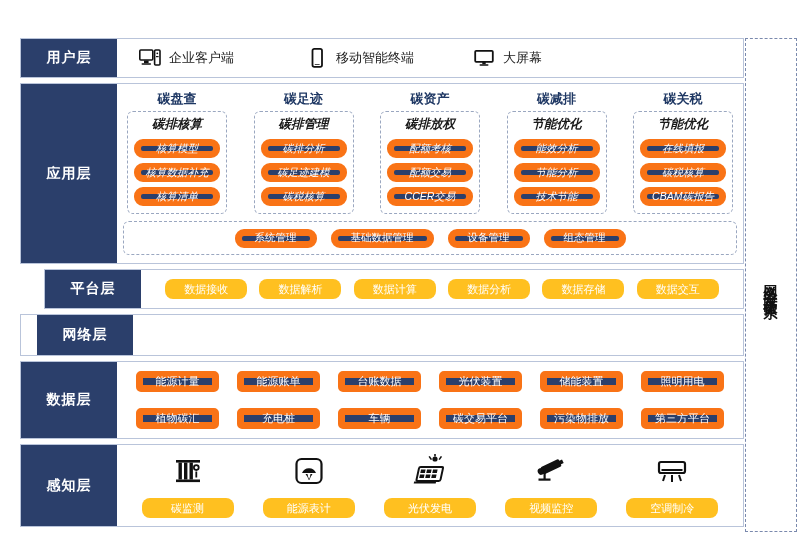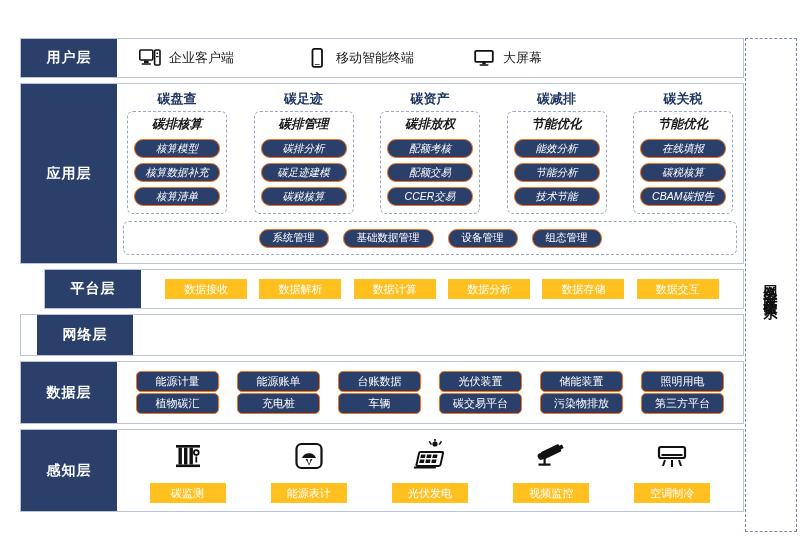--- a/index.html
+++ b/index.html
@@ -88,66 +88,66 @@
     background: #fff;
     font-style: italic;
   }
   .group-sub {
     font-size: 12.5px; font-weight: bold; color: #1a1a1a;
     margin-bottom: 1px; white-space: nowrap;
   }
   .pill-navy {
     display: flex; align-items: center; justify-content: center;
     width: 100%; height: 19px;
-    background: #2B3F6B; border: 1px solid #f97316; border-radius: 9px;
+    background: #2B3F6B; border: 7px solid #f97316; border-radius: 9px;
     color: #ffffff; font-size: 10.5px; white-space: nowrap;
   }
 
   .mgmt-box {
     margin-top: 7px;
     border: 1px dashed #9AA7C0; border-radius: 6px;
     height: 34px;
     display: flex; align-items: center; justify-content: center; gap: 14px;
   }
   .pill-navy.mgmt { width: auto; padding: 0 13px; height: 19px; }
 
   
   .layer-plat { height: 40px; margin-left: 24px; }
   .plat-row {
     display: flex; align-items: center; justify-content: space-around;
     width: 100%; padding: 0 10px;
   }
   .pill-yellow {
     display: flex; align-items: center; justify-content: center;
     width: 82px; height: 20px;
-    background: #FFC020; border-radius: 0;
+    background: #FFC020; border-radius: 8px;
     color: #ffffff; font-size: 11px; white-space: nowrap;
   }
 
   
   .layer-net { height: 42px; padding-left: 16px; }
   .net-text {
     width: 100%; text-align: center;
     font-size: 15px; color: #333333;
   }
 
   
   .layer-data .layer-body {
-    flex-direction: column; justify-content: center; gap: 1px;
+    flex-direction: column; justify-content: center; gap: 16px;
     padding: 9px 10px;
   }
   .data-row { display: flex; justify-content: space-around; width: 100%; }
   .pill-navy.data { width: 83px; height: 21px; border-radius: 5px; font-size: 11px; }
 
   
   .layer-sense .layer-body { padding: 6px 10px 8px 10px; }
   .sense-row { display: flex; justify-content: space-around; width: 100%; align-items: flex-end; }
   .sense-item { display: flex; flex-direction: column; align-items: center; gap: 7px; width: 86px; }
   .sense-icon { height: 40px; display: flex; align-items: center; justify-content: center; }
-  .pill-yellow.sense { width: 76px; height: 20px; }
+  .pill-yellow.sense { width: 92px; height: 20px; }
 
   
   .security {
     position: absolute; left: 745px; top: 38px;
     width: 52px; height: 494px;
     border: 1px dashed #7A89AD;
     display: flex; align-items: center; justify-content: center;
     background: #ffffff;
   }
   .security-text {

